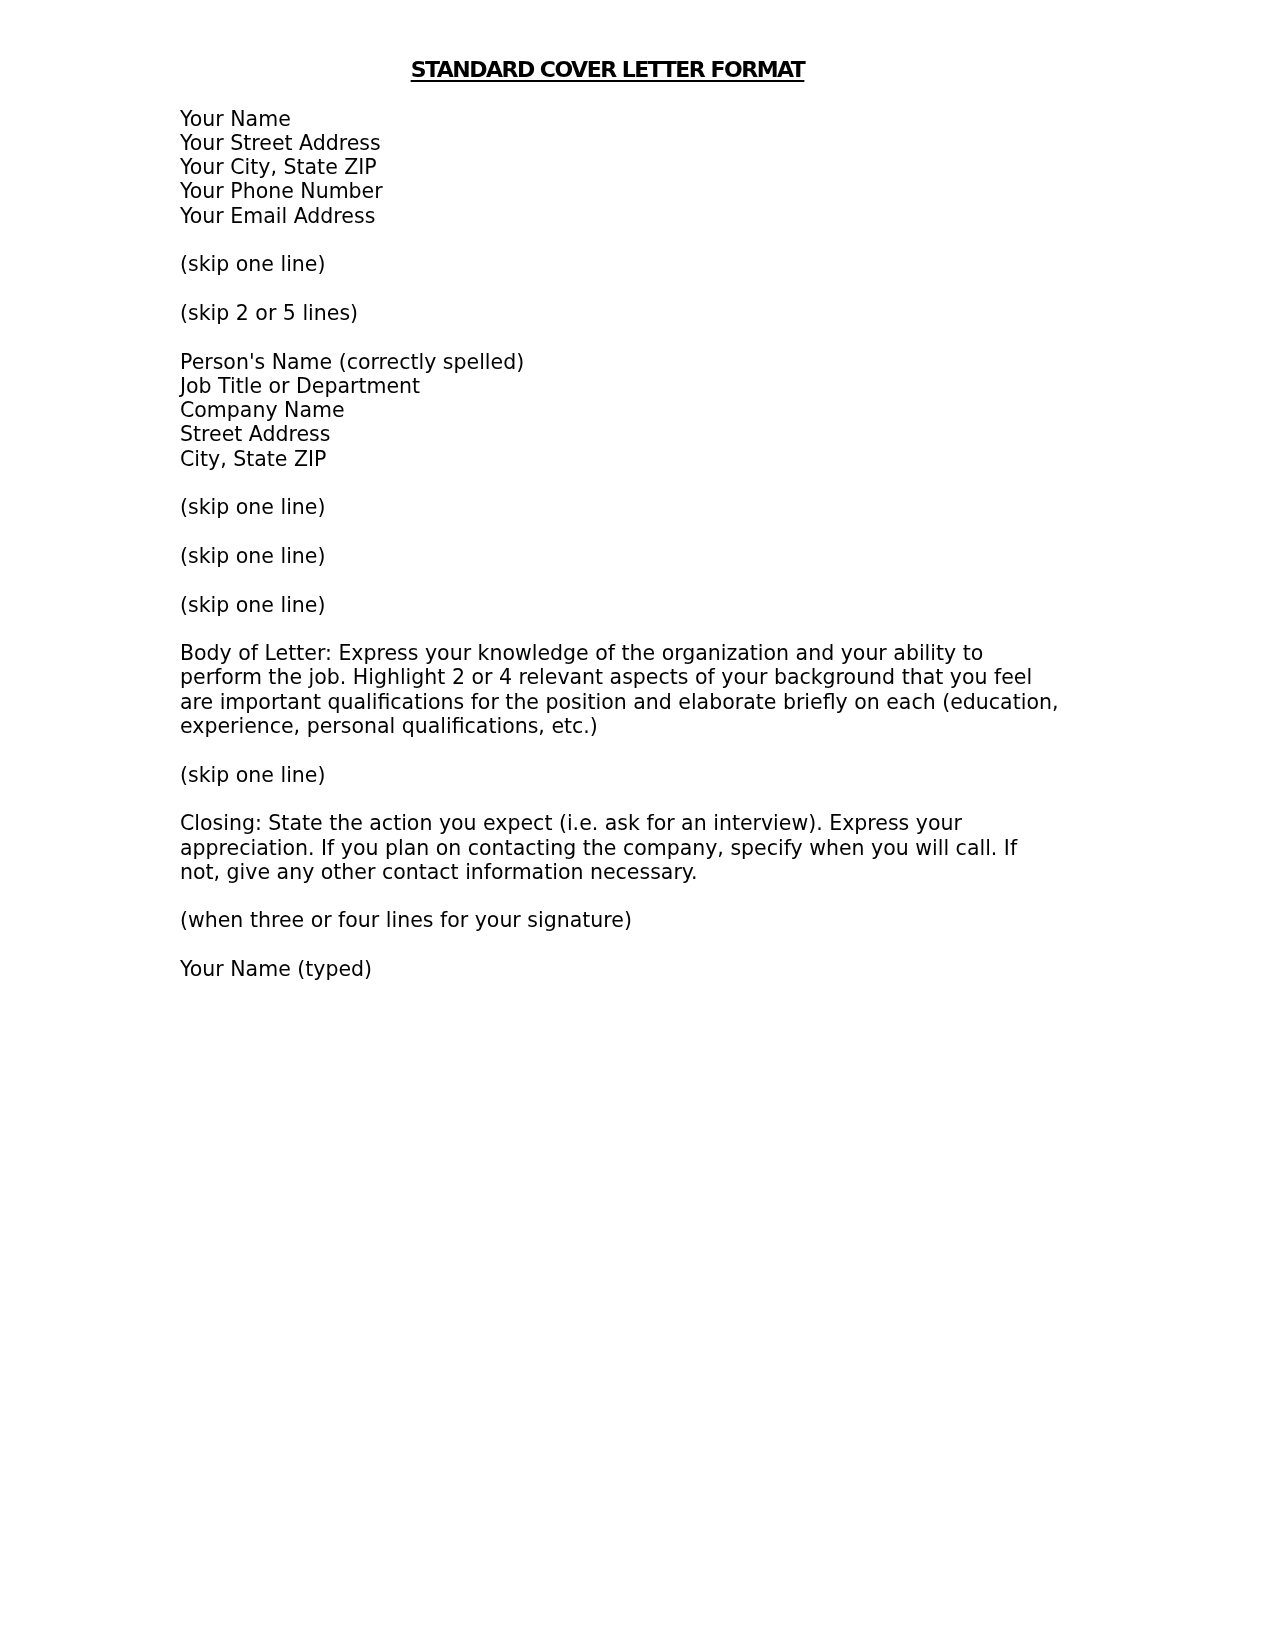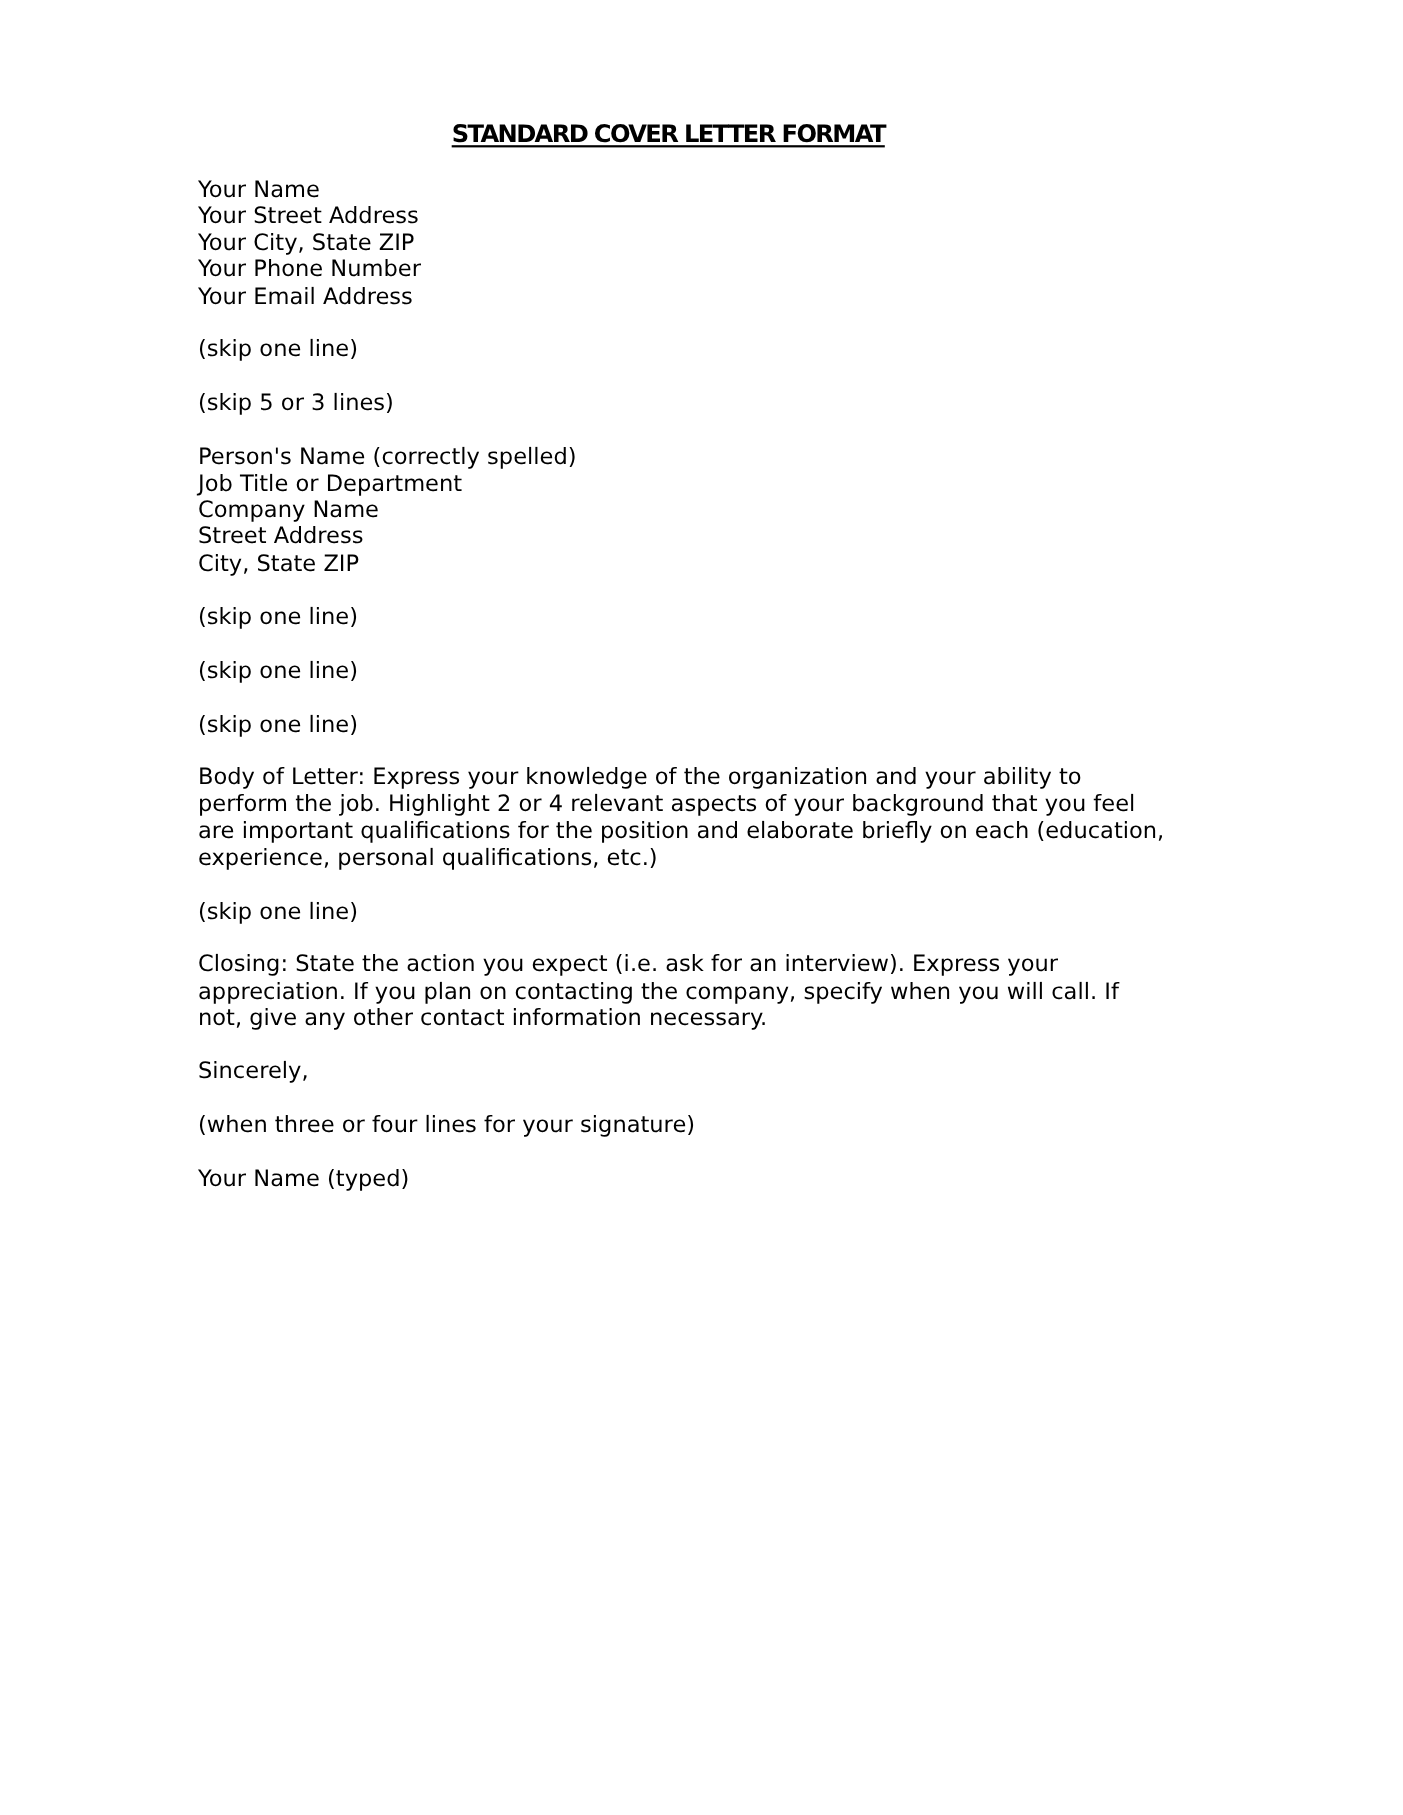--- a/index.html
+++ b/index.html
@@ -10,21 +10,21 @@
   .page {
     position: relative;
     box-sizing: border-box;
     width: 1275px;
     height: 1650px;
     background: #ffffff;
     color: #000000;
     font-family: "DejaVu Sans", sans-serif;
     font-size: 20.5px;
     line-height: 24.3px;
-    padding: 111px 240px 40px 180px;
+    padding: 58px 240px 40px 180px;
     overflow: hidden;
   }
   .doc-title {
     font-size: 22px;
     font-weight: bold;
     line-height: 24.3px;
     letter-spacing: -1.5px;
     text-align: center;
     text-decoration: underline;
     text-decoration-thickness: 2px;
@@ -49,21 +49,21 @@
 
   <p class="block">Your Name
 Your Street Address
 Your City, State ZIP
 Your Phone Number
 Your Email Address</p>
 
   <p class="block">(skip one line)</p>
 
 
-  <p class="block">(skip 5 or 3 lines)</p>
+  <p class="block">(skip 2 or 5 lines)</p>
 
   <p class="block">Person's Name (correctly spelled)
 Job Title or Department
 Company Name
 Street Address
 City, State ZIP</p>
 
   <p class="block">(skip one line)</p>
 
 
@@ -77,19 +77,18 @@
 are important qualifications for the position and elaborate briefly on each (education,
 experience, personal qualifications, etc.)</p>
 
   <p class="block">(skip one line)</p>
 
   <p class="block">Closing: State the action you expect (i.e. ask for an interview). Express your
 appreciation. If you plan on contacting the company, specify when you will call. If
 not, give any other contact information necessary.</p>
 
 
-  <p class="block">Sincerely,</p>
 
   <p class="block">(when three or four lines for your signature)</p>
 
   <p class="block">Your Name (typed)</p>
 
 </div>
 
 </body></html>

